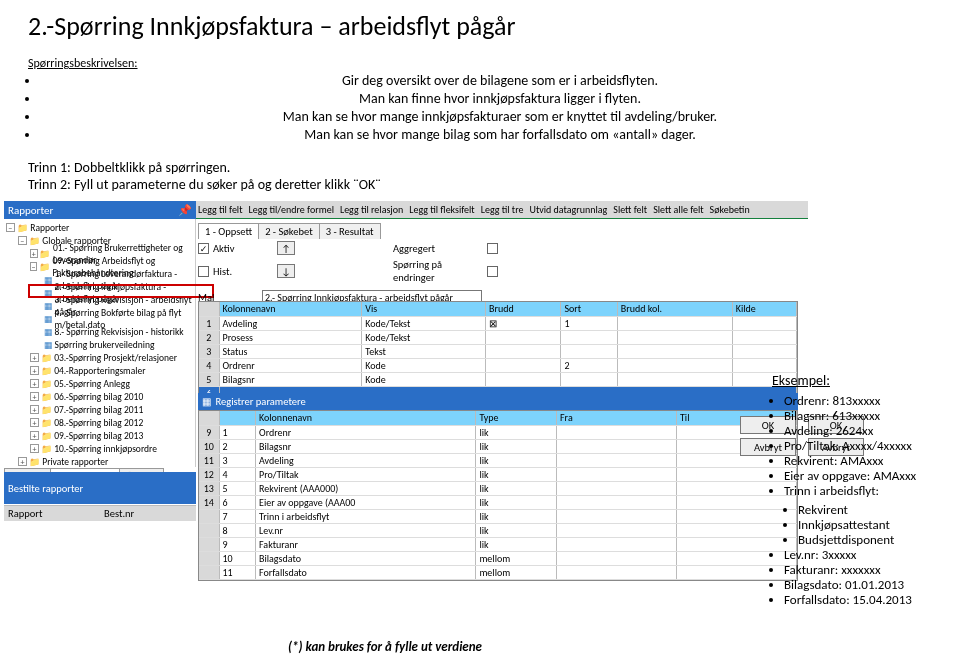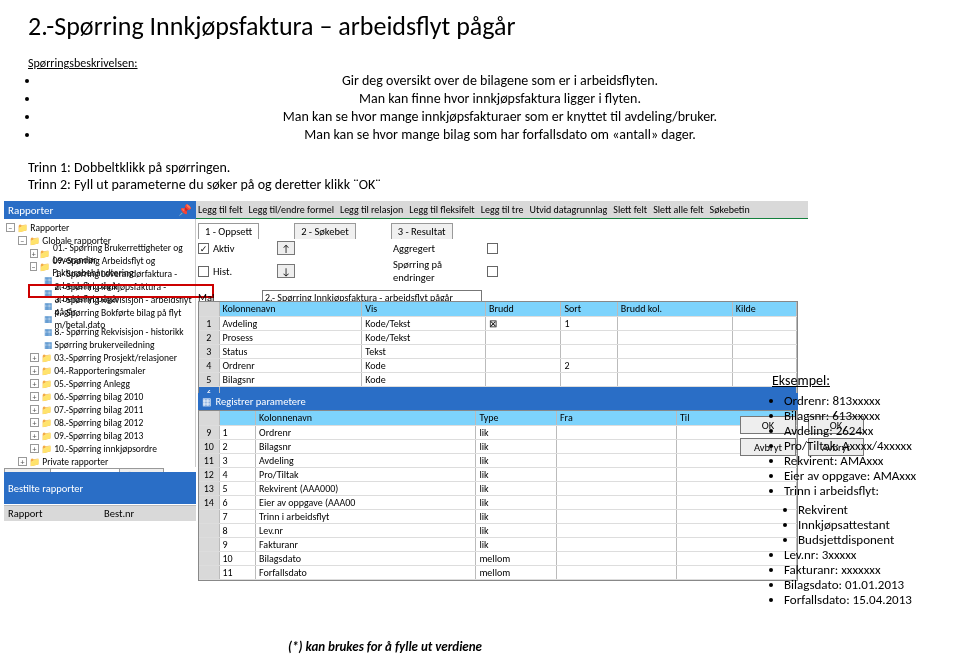--- a/index.html
+++ b/index.html
@@ -71,21 +71,20 @@
   .redbox {
     position: absolute;
     border: 2px solid #c00;
     pointer-events: none;
   }
   .tab-row {
     position: absolute;
     left: 194px; top: 22px;
     display: flex;
     font-size: 10.5px;
-    gap: 36px;
   }
   .tab { border:1px solid #999; border-bottom:none; padding: 1px 6px; background:#f0f0f0; margin-right:-1px;}
   .tab.active { background:#fff; }
   .form-main {
     position: absolute;
     left: 194px; top: 40px;
     right: 0;
     font-size: 10.5px;
   }
   .check-row { display:flex; align-items:center; gap:4px; margin-bottom:3px;}

